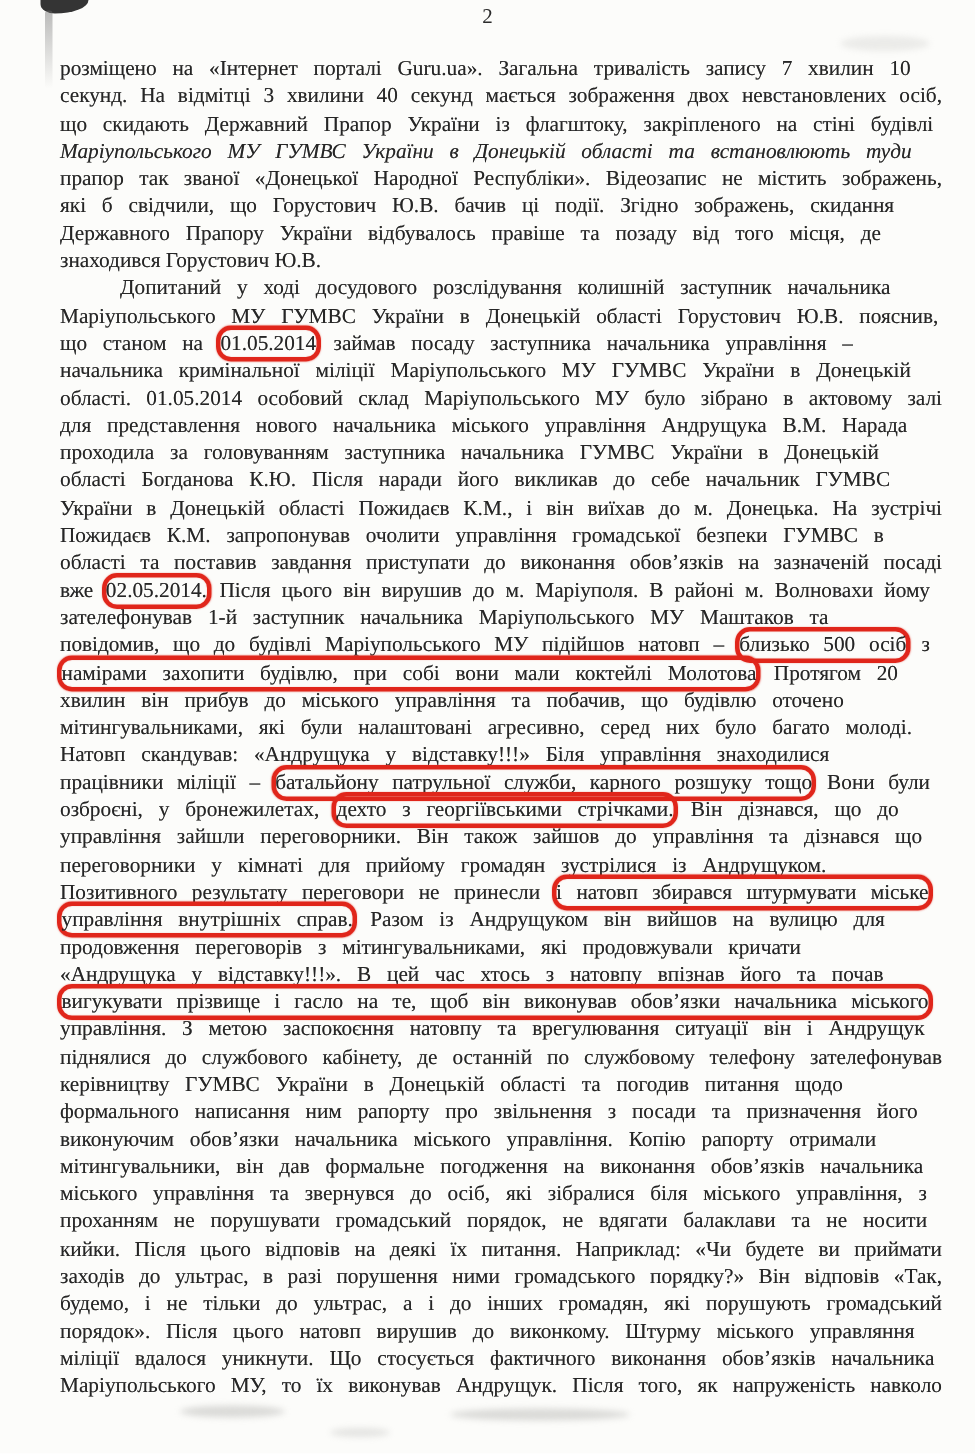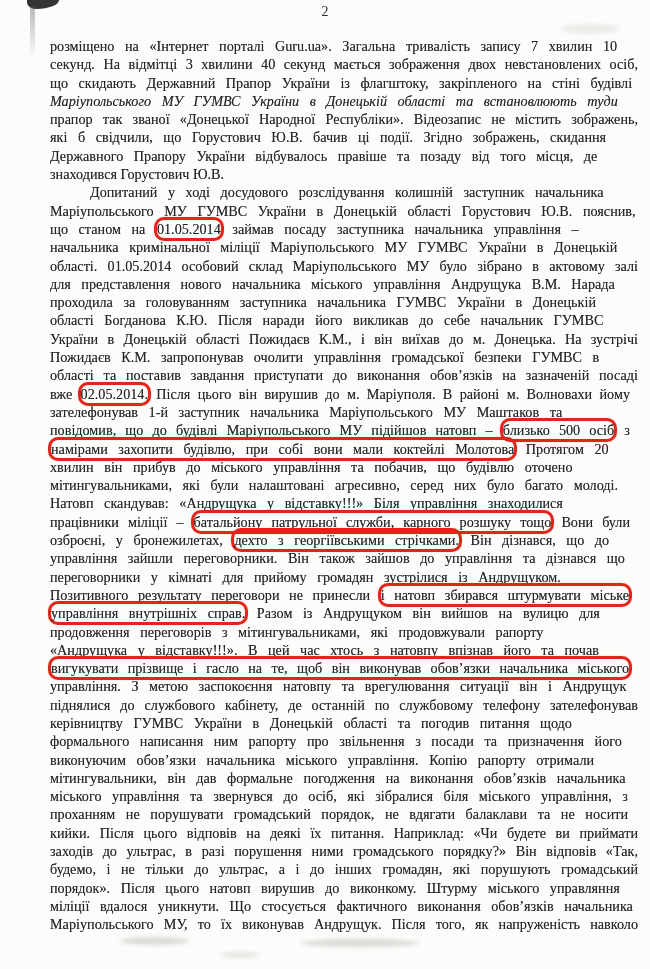--- a/index.html
+++ b/index.html
@@ -9,21 +9,21 @@
     background:#fcfcfa;
     overflow:hidden;
     font-family:"Liberation Serif","DejaVu Serif",serif;
     color:#262626;
   }
   .page-number{
     position:absolute;top:4px;left:0;width:650px;
     text-align:center;font-size:14px;color:#2b2b2b;
   }
   .doc-text{
-    position:absolute;top:37px;left:40px;width:588px;margin-left:10px;
+    position:absolute;top:37px;left:40px;width:588px;
   }
   .line{
     width:588px;
     height:18.3px;line-height:18.3px;
     font-size:14.2px;
     white-space:nowrap;
     box-sizing:border-box;
     text-shadow:0 0 0.4px rgba(45,45,45,.55);
   }
   .red-box{
@@ -83,21 +83,21 @@
       <div class="line" style="word-spacing: 7px;"><span><span class="red-box">намірами захопити будівлю, при собі вони мали коктейлі Молотова</span><span> Протягом 20</span></span></div>
       <div class="line" style="word-spacing: 7px;"><span><span>хвилин він прибув до міського управління та побачив, що будівлю оточено</span></span></div>
       <div class="line" style="word-spacing: 7px;"><span><span>мітингувальниками, які були налаштовані агресивно, серед них було багато молоді.</span></span></div>
       <div class="line" style="word-spacing: 7px;"><span><span>Натовп скандував: «Андрущука у відставку!!!» Біля управління знаходилися</span></span></div>
       <div class="line" style="word-spacing: 5.49531px;"><span><span>працівники міліції – </span><span class="red-box">батальйону патрульної служби, карного розшуку тощо</span><span> Вони були</span></span></div>
       <div class="line" style="word-spacing: 7px;"><span><span>озброєні, у бронежилетах, </span><span class="red-box">дехто з георгіївськими стрічками.</span><span> Він дізнався, що до</span></span></div>
       <div class="line" style="word-spacing: 7px;"><span><span>управління зайшли переговорники. Він також зайшов до управління та дізнався що</span></span></div>
       <div class="line" style="word-spacing: 7px;"><span><span>переговорники у кімнаті для прийому громадян зустрілися із Андрущуком.</span></span></div>
       <div class="line" style="word-spacing: 6.06424px;"><span><span>Позитивного результату переговори не принесли </span><span class="red-box">і натовп збирався штурмувати міське</span></span></div>
       <div class="line" style="word-spacing: 7px;"><span><span class="red-box">управління внутрішніх справ.</span><span> Разом із Андрущуком він вийшов на вулицю для</span></span></div>
-      <div class="line" style="word-spacing: 7px;"><span><span>продовження переговорів з мітингувальниками, які продовжували рапорту</span></span></div>
+      <div class="line" style="word-spacing: 7px;"><span><span>продовження переговорів з мітингувальниками, які продовжували кричати</span></span></div>
       <div class="line" style="word-spacing: 7px;"><span><span>«Андрущука у відставку!!!». В цей час хтось з натовпу впізнав його та почав</span></span></div>
       <div class="line" style="word-spacing: 5.8892px;"><span><span class="red-box">вигукувати прізвище і гасло на те, щоб він виконував обов’язки начальника міського</span></span></div>
       <div class="line" style="word-spacing: 7px;"><span><span>управління. З метою заспокоєння натовпу та врегулювання ситуації він і Андрущук</span></span></div>
       <div class="line" style="word-spacing: 6.3941px;"><span><span>піднялися до службового кабінету, де останній по службовому телефону зателефонував</span></span></div>
       <div class="line" style="word-spacing: 7px;"><span><span>керівництву ГУМВС України в Донецькій області та погодив питання щодо</span></span></div>
       <div class="line" style="word-spacing: 7px;"><span><span>формального написання ним рапорту про звільнення з посади та призначення його</span></span></div>
       <div class="line" style="word-spacing: 7px;"><span><span>виконуючим обов’язки начальника міського управління. Копію рапорту отримали</span></span></div>
       <div class="line" style="word-spacing: 7px;"><span><span>мітингувальники, він дав формальне погодження на виконання обов’язків начальника</span></span></div>
       <div class="line" style="word-spacing: 7px;"><span><span>міського управління та звернувся до осіб, які зібралися біля міського управління, з</span></span></div>
       <div class="line" style="word-spacing: 7px;"><span><span>проханням не порушувати громадський порядок, не вдягати балаклави та не носити</span></span></div>

